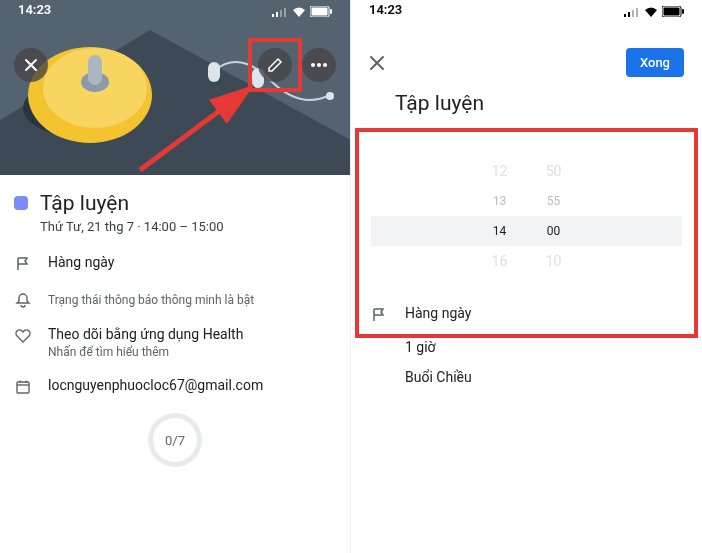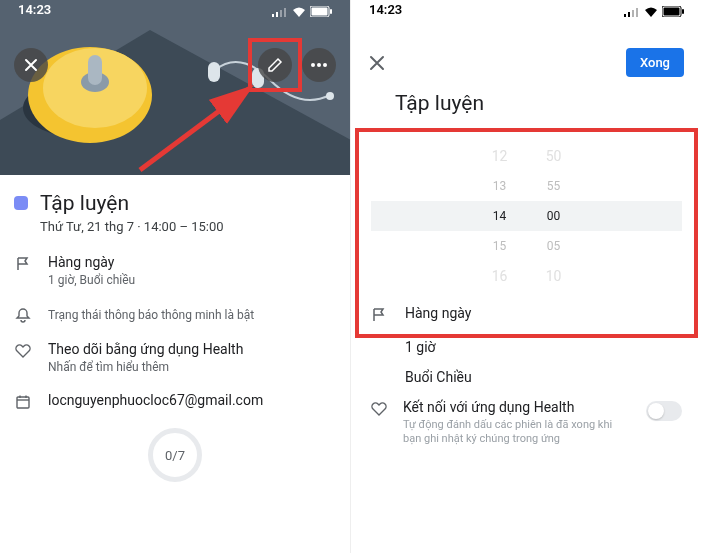--- a/index.html
+++ b/index.html
@@ -160,21 +160,20 @@
     <div class="event-sub">Thứ Tư, 21 thg 7 · 14:00 – 15:00</div>
 
     <div class="row">
       <span class="ico">
         <svg width="16" height="16" viewBox="0 0 16 16">
             <path d="M3 2 v12 M3 2 h9 l-2 3 l2 3 h-9" fill="none" stroke="#5f6368" stroke-width="1.5"></path>
           </svg>
       </span>
       <div class="txt">
         <div class="rlabel">Hàng ngày</div>
-        <div class="rsub">1 giờ, Buổi chiều</div>
       </div>
     </div>
 
     <div class="row">
       <span class="ico">
         <svg width="16" height="16" viewBox="0 0 16 16">
             <path d="M8 2 a4 4 0 0 1 4 4 v3 l2 2 h-12 l2 -2 v-3 a4 4 0 0 1 4 -4 M6 13 a2 2 0 0 0 4 0" fill="none" stroke="#5f6368" stroke-width="1.4"></path>
           </svg>
       </span>
       <div class="txt">
@@ -260,49 +259,33 @@
           <span>50</span>
         </div>
       <div class="picker-row">
           <span>13</span>
           <span>55</span>
         </div>
       <div class="picker-row sel">
           <span>14</span>
           <span>00</span>
         </div>
-      <div class="picker-row">
-          <span>15</span>
-          <span>05</span>
-        </div>
       <div class="picker-row far">
           <span>16</span>
           <span>10</span>
         </div>
     </div>
   </div>
 
   <div class="right-rows">
     <div class="rrow">
       <span class="ico">
         <svg width="16" height="16" viewBox="0 0 16 16">
             <path d="M3 2 v12 M3 2 h9 l-2 3 l2 3 h-9" fill="none" stroke="#5f6368" stroke-width="1.5"></path>
           </svg>
       </span>
       <div class="txt">Hàng ngày</div>
     </div>
     <div class="indent">1 giờ</div>
     <div class="indent">Buổi Chiều</div>
 
-    <div class="rrow health-row">
-      <span class="ico">
-        <svg width="16" height="16" viewBox="0 0 16 16">
-            <path d="M8 14 L2 8 a3.5 3.5 0 0 1 5 -5 l1 1 l1 -1 a3.5 3.5 0 0 1 5 5 Z" fill="none" stroke="#5f6368" stroke-width="1.4"></path>
-          </svg>
-      </span>
-      <div class="txt">
-        <div class="health-title">Kết nối với ứng dụng Health</div>
-        <div class="health-sub">Tự động đánh dấu các phiên là đã xong khi bạn ghi nhật ký chúng trong ứng</div>
-      </div>
-      <div class="toggle"></div>
-    </div>
   </div>
 </div>
 
 </body></html>

